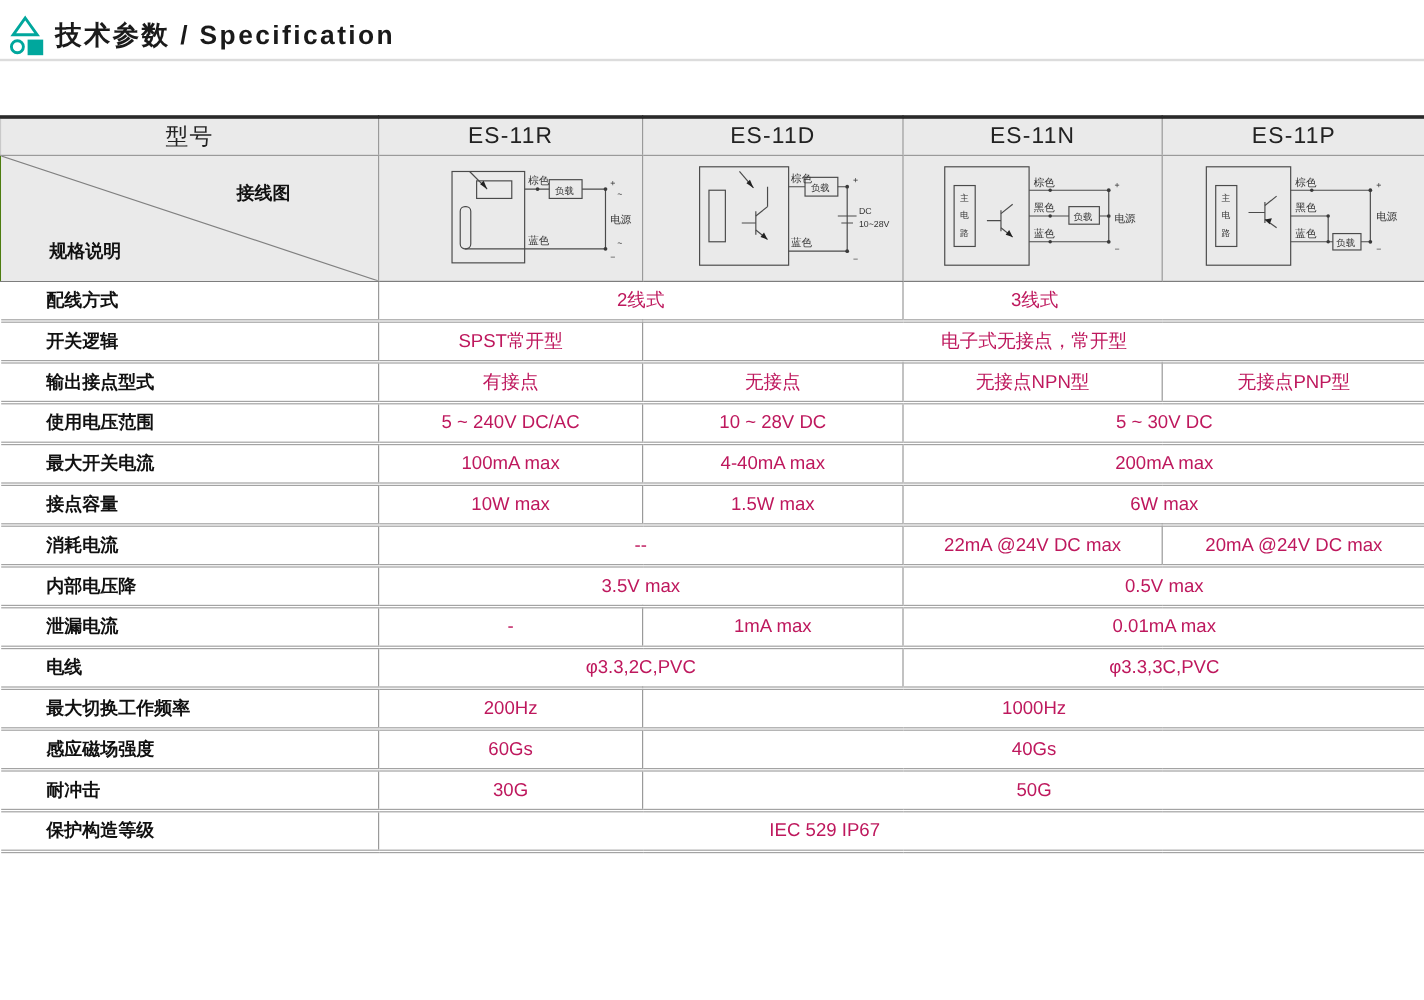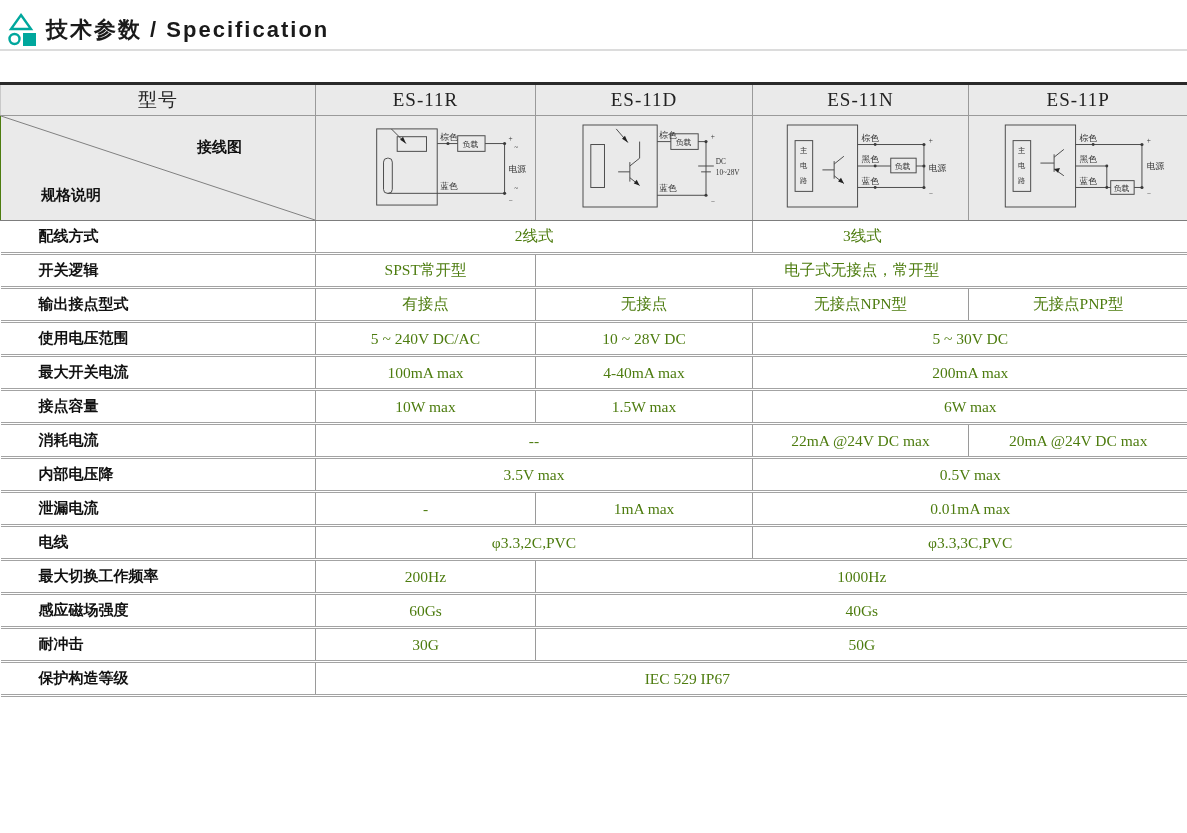--- a/index.html
+++ b/index.html
@@ -7,38 +7,38 @@
     width:1187px;height:833px;position:relative;overflow:hidden;
     font-family:"Liberation Sans","DejaVu Sans",sans-serif;color:#1b1b1b;
     -webkit-font-smoothing:antialiased;
   }
   
   .title-bar{position:absolute;top:12px;left:8px;display:flex;align-items:center;gap:6px;}
   .title-icon{width:32px;height:36px;flex:0 0 auto;}
   .page-title{font-size:22px;font-weight:bold;letter-spacing:2px;color:#1a1a1a;}
   .title-divider{position:absolute;top:49px;left:0;width:100%;height:2px;background:#dcdcdc;}
   
-  .spec-table-wrap{position:absolute;top:82px;left:0;width:946px;font-family:Liberation Serif, serif;}
+  .spec-table-wrap{position:absolute;top:96px;left:0;width:946px;}
   table.spec{border-collapse:collapse;table-layout:fixed;width:1187px;border-top:3px solid #2a2a2a;border-bottom:3px double #6b6b6b;}
   col.c-label{width:315px;}
   col.c-r{width:220px;} col.c-d{width:217px;} col.c-n{width:216px;} col.c-p{width:219px;}
   tr.model-row td{
     height:28px;background:#eaeaea;text-align:center;font-size:19px;color:#222;
     border-left:1px solid #9a9a9a;border-bottom:1px solid #9a9a9a;letter-spacing:1px;
   }
   tr.model-row td:first-child{border-left:1px solid #c9c9c9;}
   tr.diagram-row td{
     height:104px;background:#eaeaea;border-left:1px solid #9a9a9a;
     border-bottom:1px solid #7d7d7d;padding:0;vertical-align:middle;text-align:center;
   }
   tr.diagram-row td:first-child{border-left:1px solid #4d7c0f;}
   td.diagonal-cell{position:relative;padding:0;}
   td.diagonal-cell svg{display:block;}
   .value-cell{
-    height:29px;text-align:center;font-size:15.5px;color:#4d7c0f;
+    height:29px;text-align:center;font-size:15.5px;color:#be185d;
     border-left:1px solid #9a9a9a;border-bottom:3px double #a3a3a3;
     white-space:nowrap;overflow:hidden;
   }
   .row-label{
     height:29px;font-size:15px;font-weight:bold;color:#111;text-align:left;
     padding-left:38px;border-bottom:3px double #a3a3a3;white-space:nowrap;
   }
   .shift-left{padding-right:217px;}
   .shift-mid{padding-right:130px;}
   

